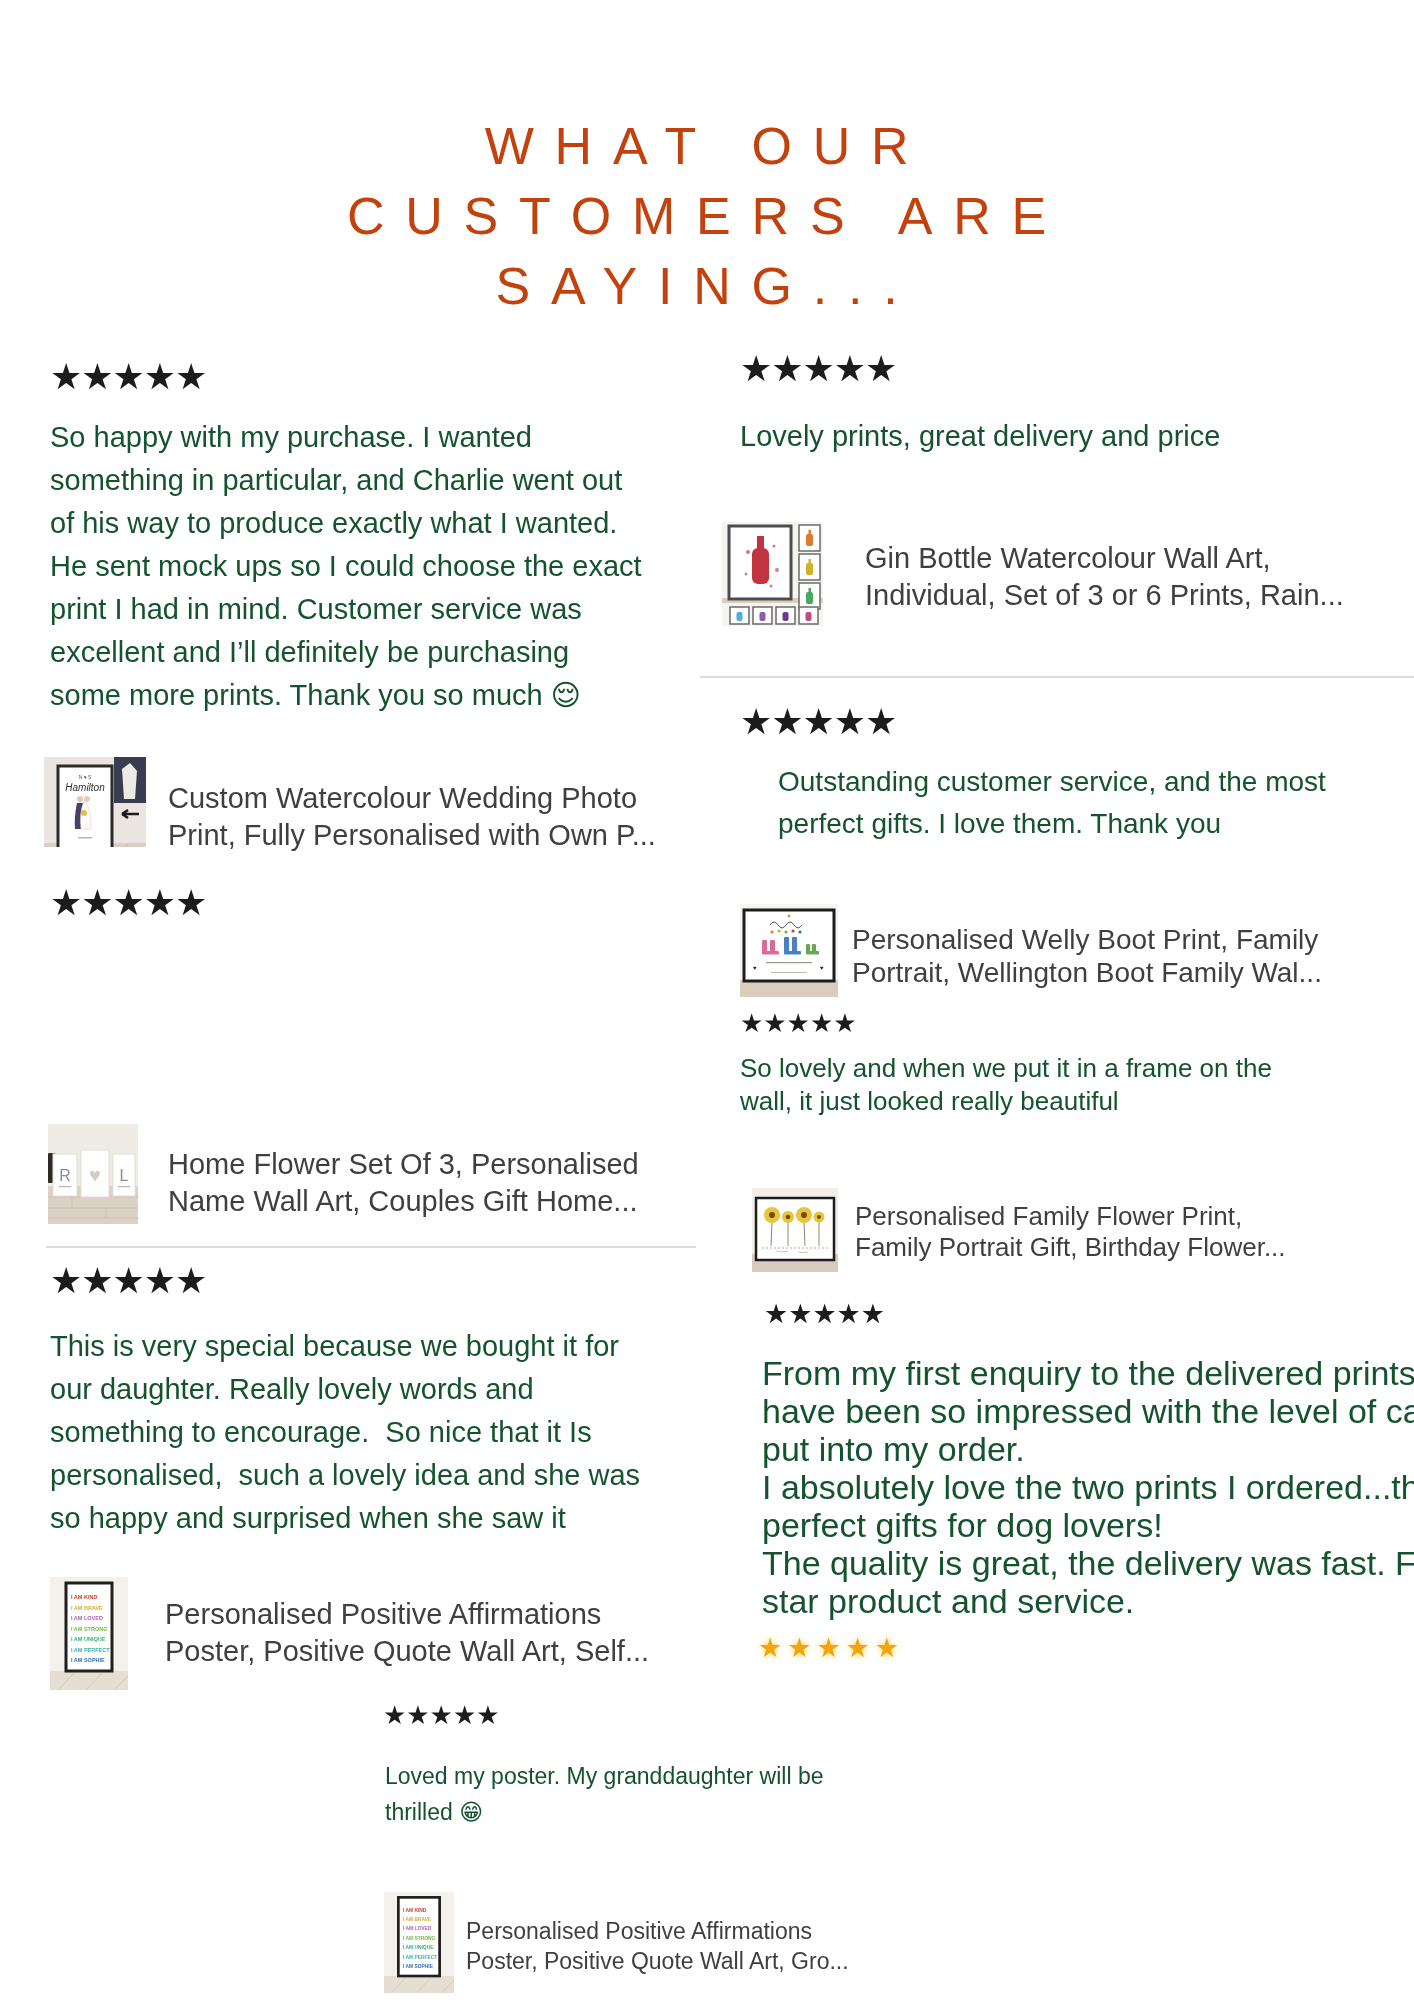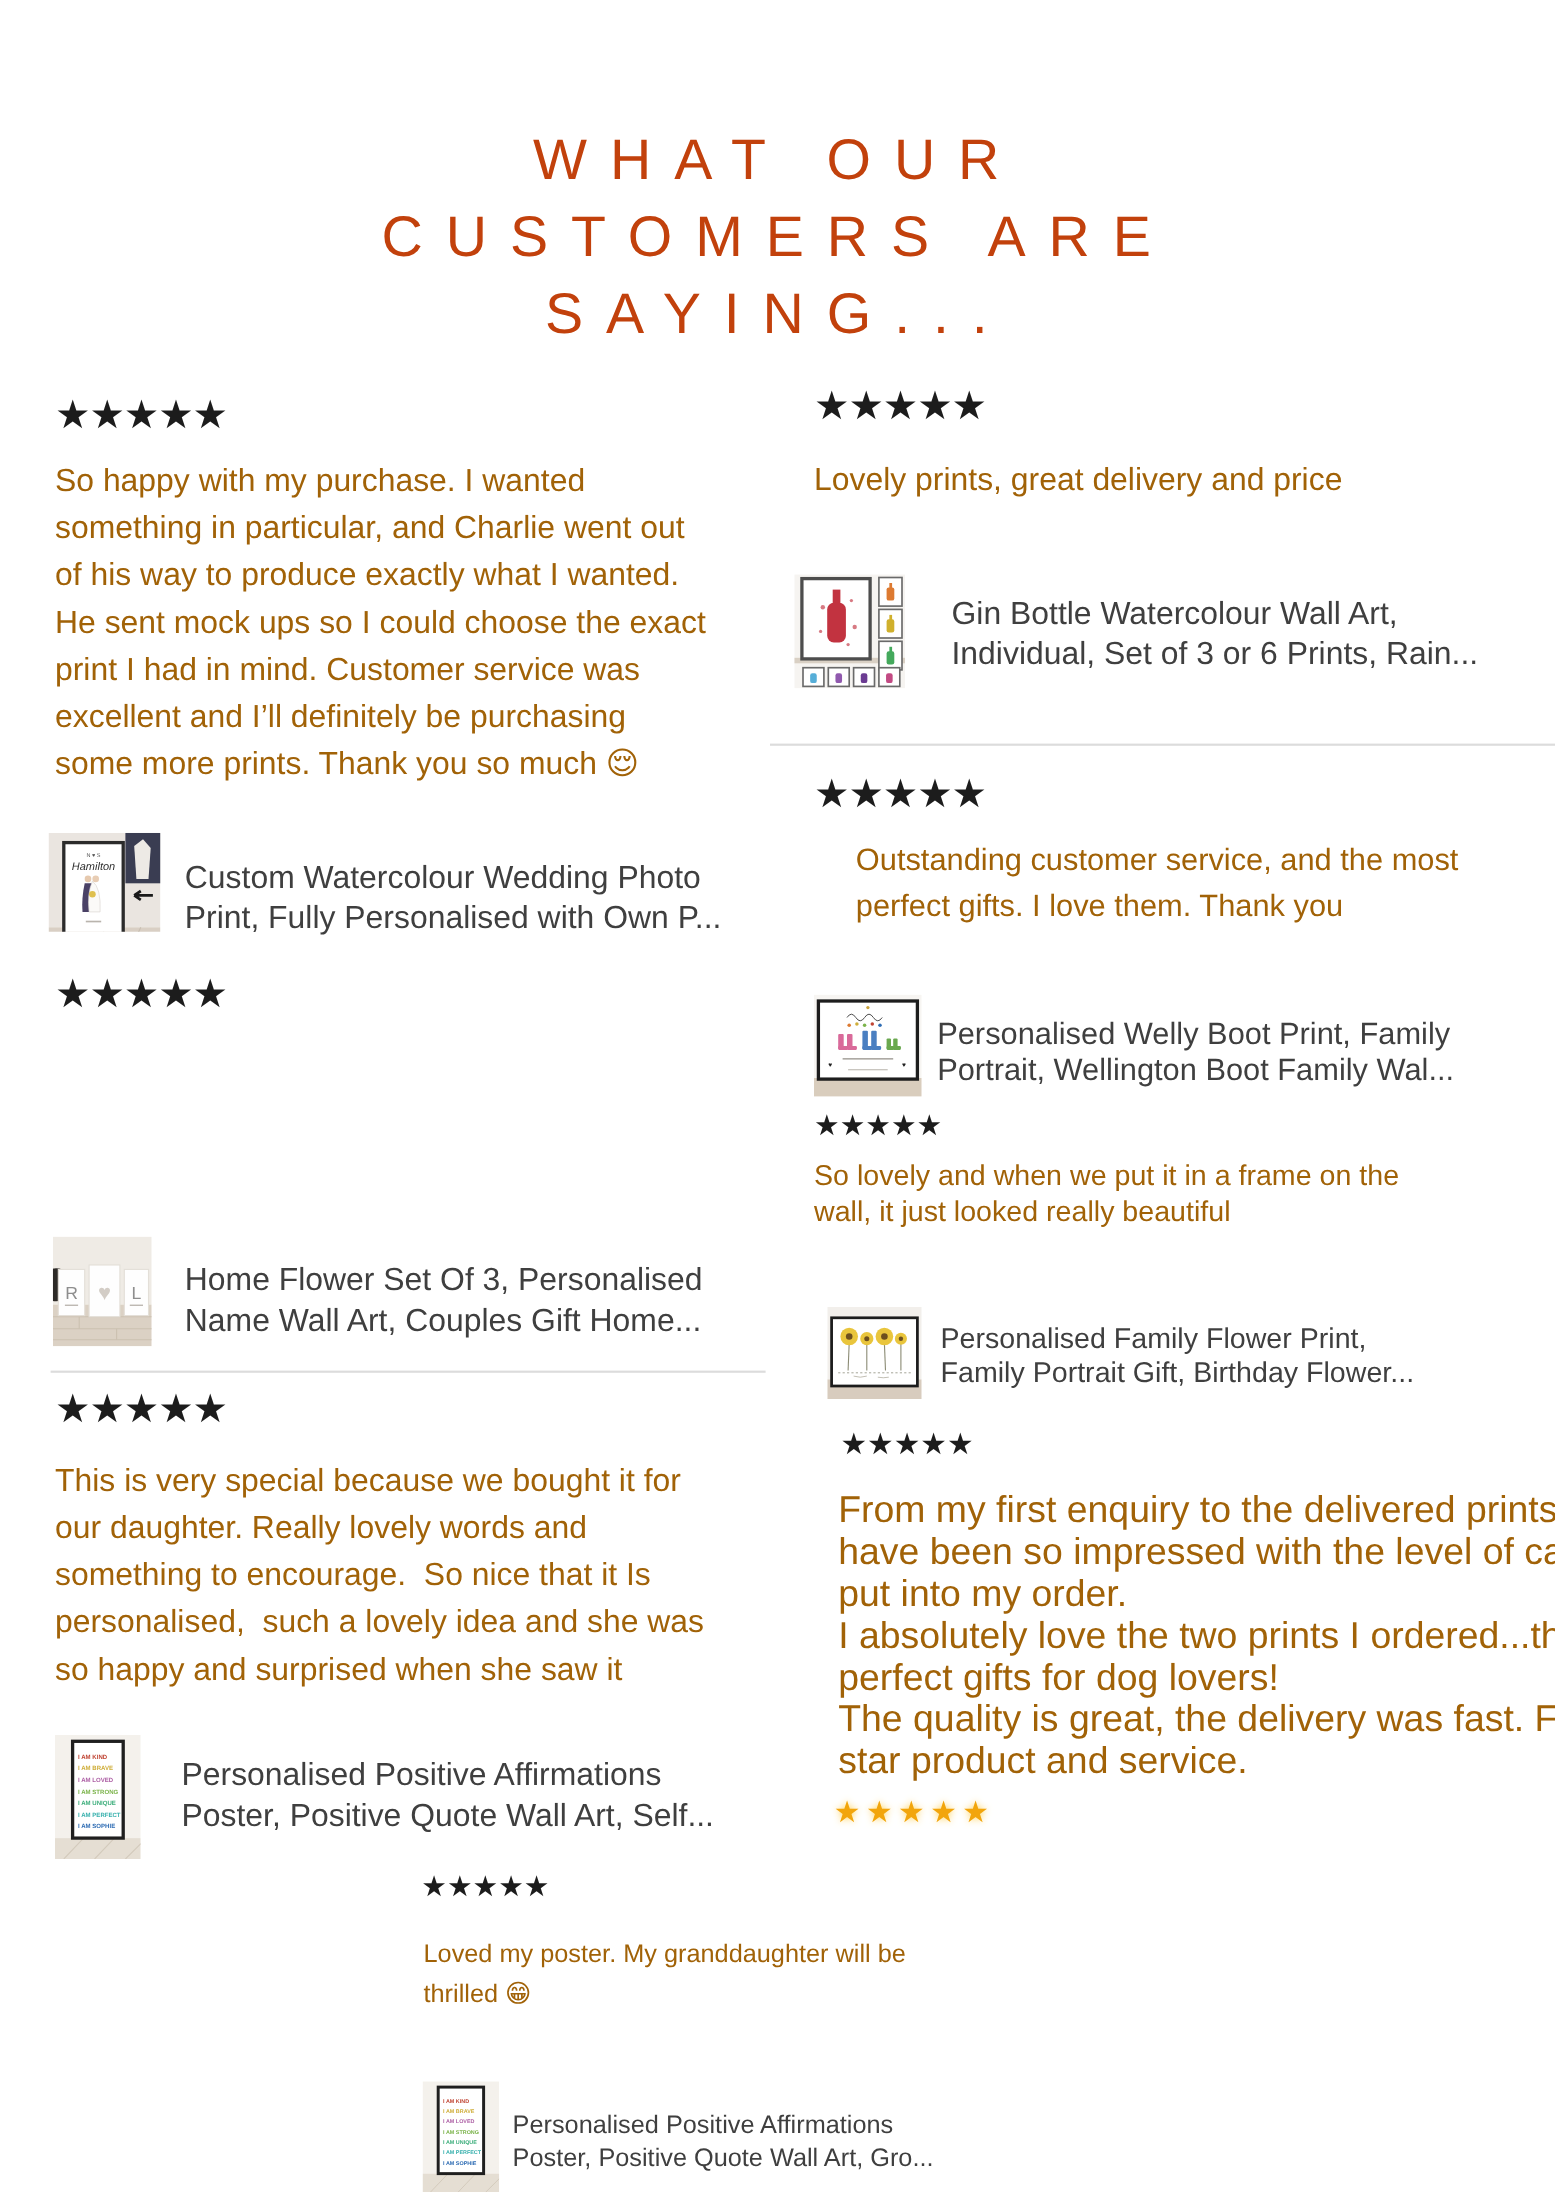--- a/index.html
+++ b/index.html
@@ -5,21 +5,21 @@
   html,body{margin:0;padding:0;background:#fff;}
   #page{position:relative;width:1414px;height:2000px;background:#ffffff;overflow:hidden;
         font-family:"Liberation Sans","DejaVu Sans",sans-serif;color:#3f3f3f;}
   .title-line{position:absolute;left:0;width:100%;text-align:center;font-size:52px;
         letter-spacing:0.40em;font-weight:300;color:#c2410c;white-space:pre;}
   .stars{position:absolute;font-size:36px;letter-spacing:-1px;color:#1c1c1c;}
   .stars-md{font-size:26px;letter-spacing:0;}
   .stars-r7{font-size:27px;letter-spacing:0;}
   .gold{position:absolute;font-size:27px;letter-spacing:5px;color:#f2a50c;
         text-shadow:0 0 7px rgba(255,210,90,.95);}
-  .review{position:absolute;font-size:29px;line-height:43px;white-space:pre;color:#a16207;}
+  .review{position:absolute;font-size:29px;line-height:43px;white-space:pre;color:#14532d;}
   .review-r2{font-size:28px;line-height:42px;margin-left:38px;}
   .review-sm{font-size:26px;line-height:33px;}
   .review-long{font-size:34px;line-height:38px;}
   .review-c{font-size:23px;line-height:36px;}
   .ptitle{position:absolute;font-size:29px;line-height:37px;white-space:pre;color:#3f3f3f;cursor:pointer;}
   .ptitle-md{font-size:28px;line-height:33px;}
   .ptitle-sm{font-size:26px;line-height:31px;}
   .ptitle-c{font-size:23px;line-height:30px;}
   .thumb{position:absolute;overflow:hidden;cursor:pointer;}
   .divider{position:absolute;height:2px;background:#dcdcdc;}

